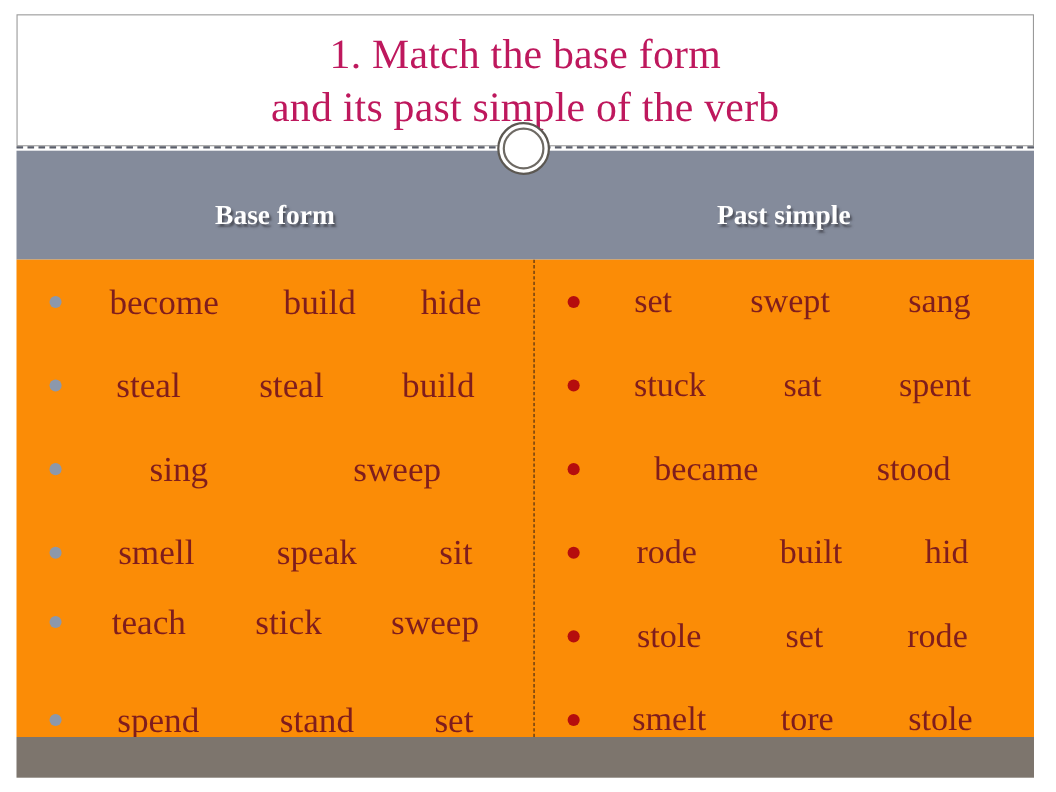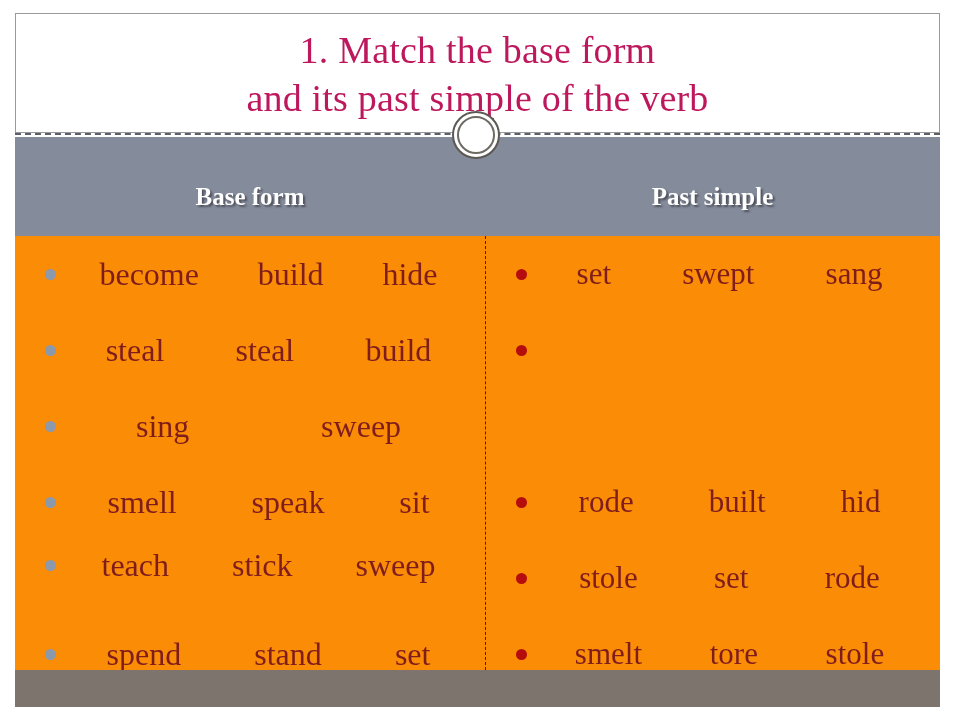--- a/index.html
+++ b/index.html
@@ -250,20 +250,32 @@
         <div class="verb-row" style="top: 0px;">
           <span class="bullet"></span>
           <div class="words">
             <span>set</span>
             <span>swept</span>
             <span>sang</span>
           </div>
         </div>
         <div class="verb-row" style="top: 76px;">
           <span class="bullet"></span>
+          <div class="words">
+            <span>stuck</span>
+            <span>sat</span>
+            <span>spent</span>
+          </div>
+        </div>
+        <div class="verb-row" style="top: 152px;">
+          <span class="bullet"></span>
+          <div class="words">
+            <span>became</span>
+            <span>stood</span>
+          </div>
         </div>
         <div class="verb-row" style="top: 228px;">
           <span class="bullet"></span>
           <div class="words">
             <span>rode</span>
             <span>built</span>
             <span>hid</span>
           </div>
         </div>
         <div class="verb-row" style="top: 304px;">

